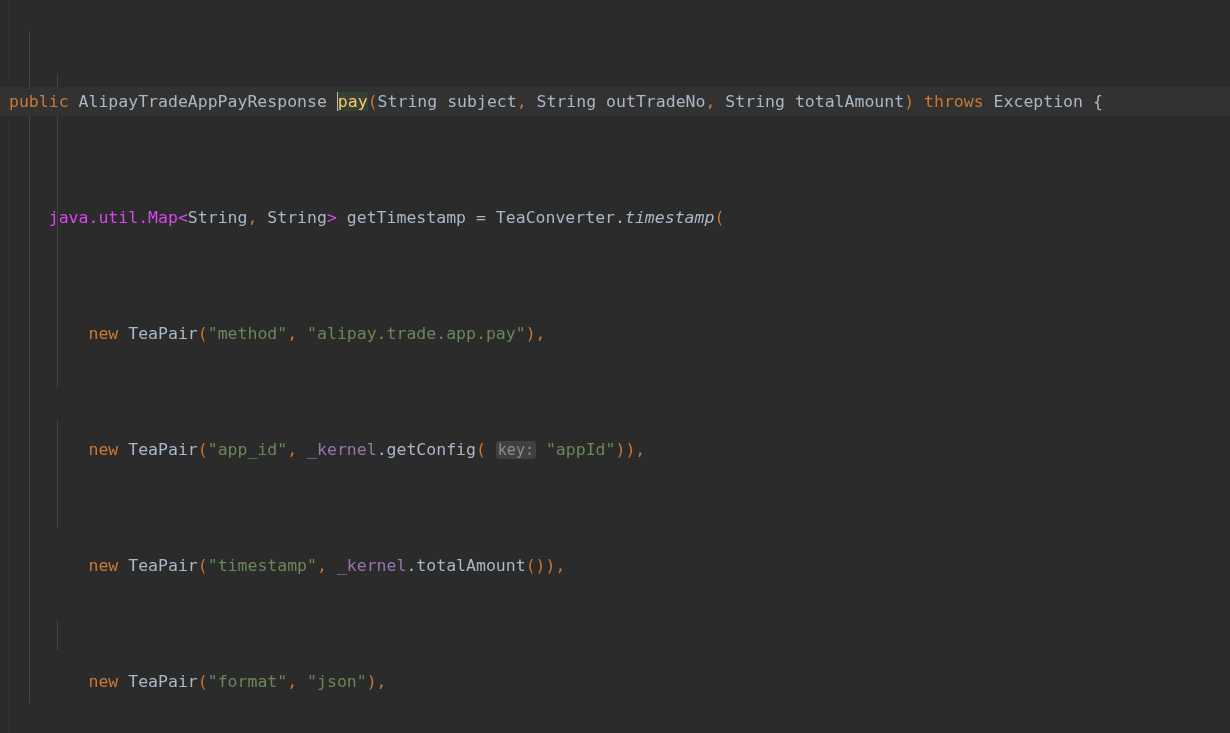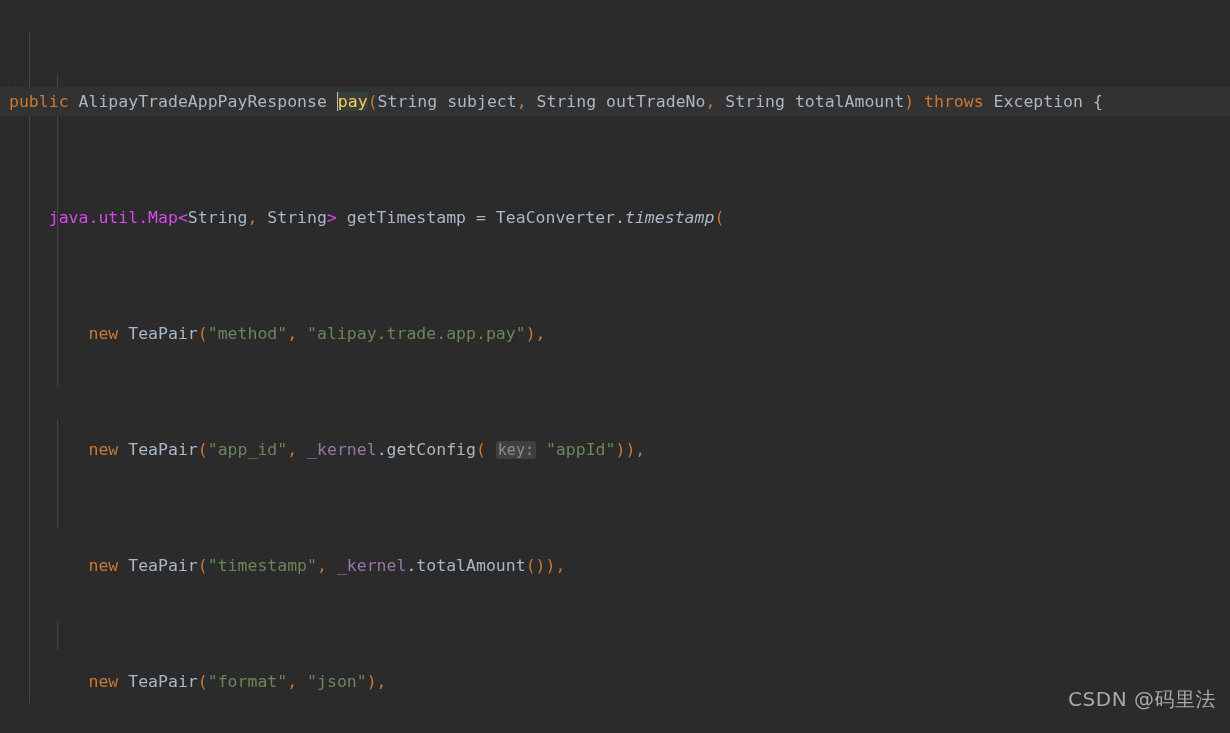--- a/index.html
+++ b/index.html
@@ -189,15 +189,14 @@
 
     
 
     
 
     
 
   </div>
 
 
-  <div id="csdn-watermark">CSDN @码里法</div>
 
 </div>
 
 </body></html>

